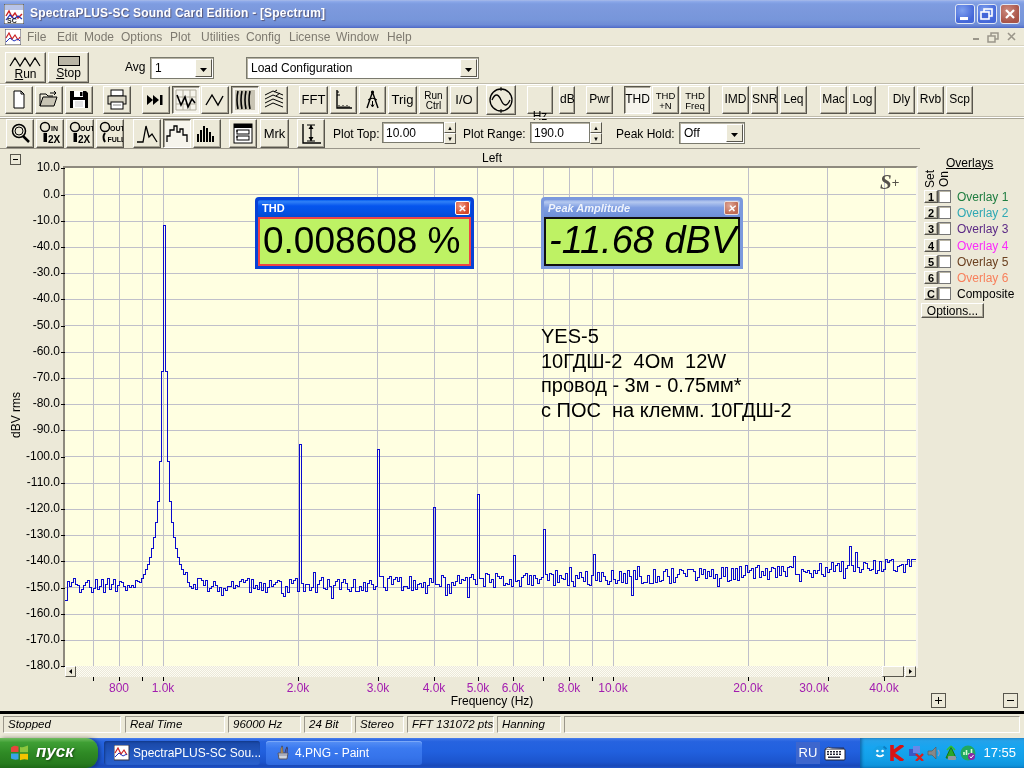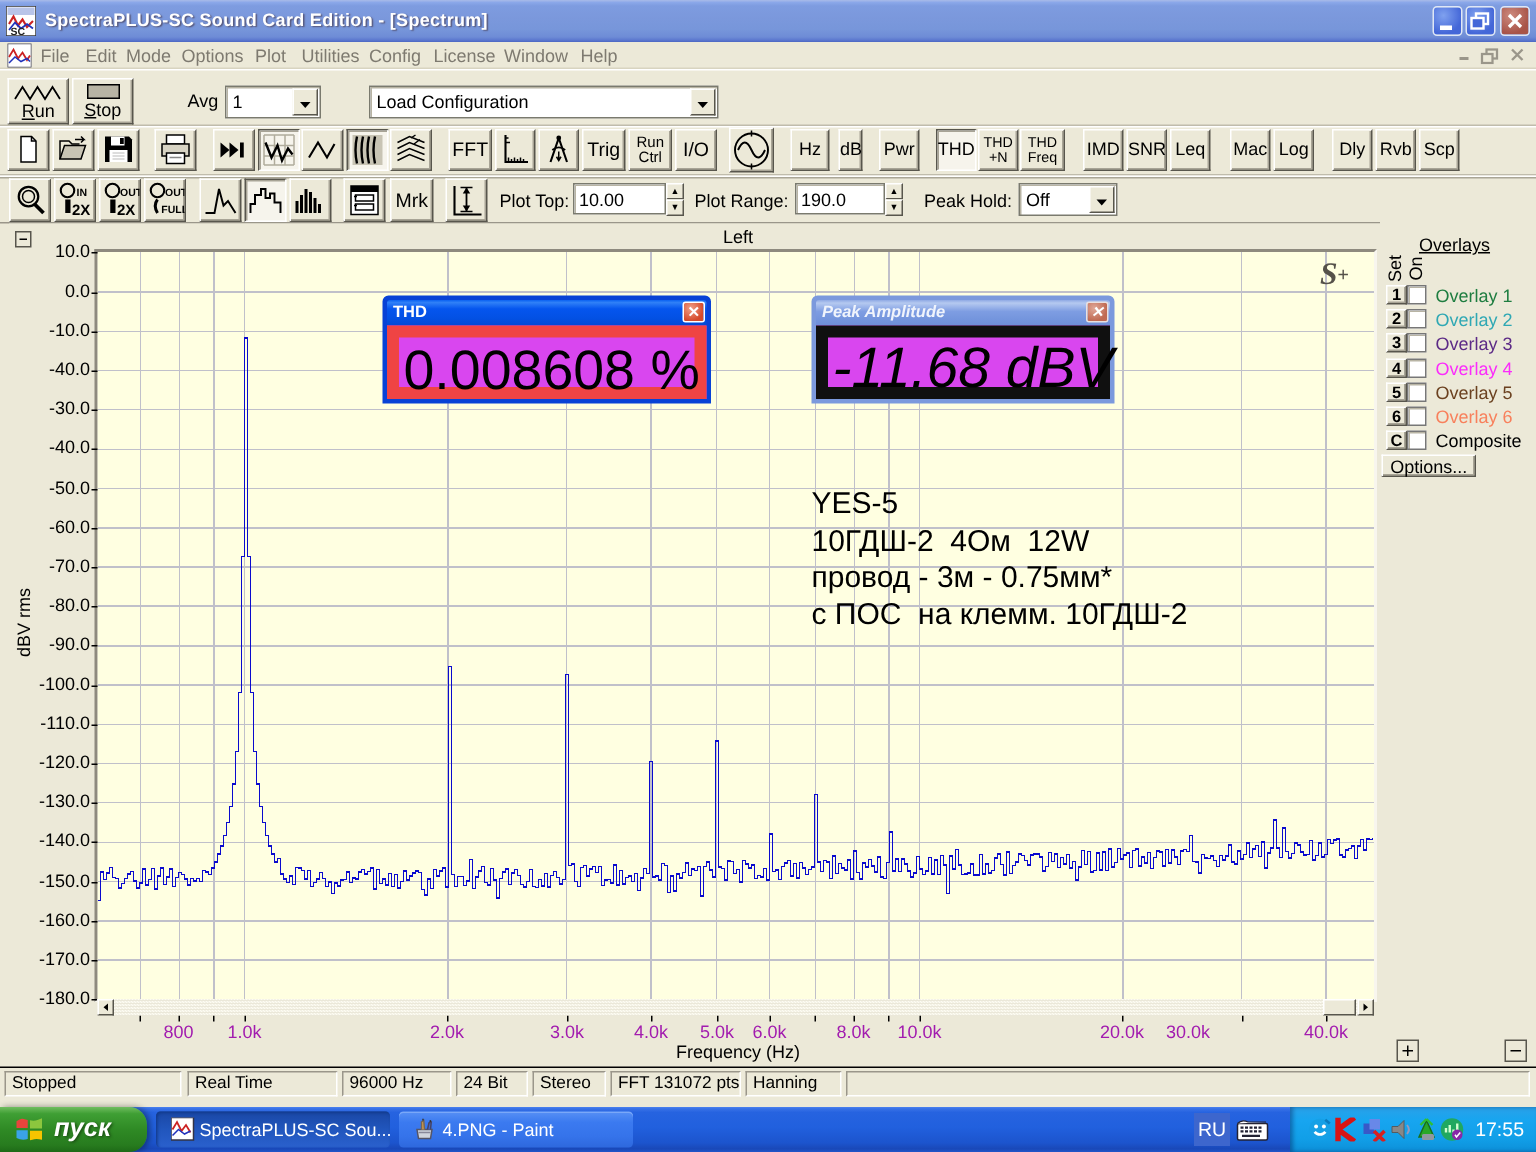--- a/index.html
+++ b/index.html
@@ -42,37 +42,37 @@
 #client { position:absolute; left:0; top:148px; width:1024px; height:563px; background:#ece9d8; border-top:1px solid #9a968a; }
 #plotsvg { position:absolute; left:65px; top:168px; }
 .ylab { position:absolute; font-size:12px; color:#000; width:40px; text-align:right; }
 .xlab { position:absolute; font-size:12px; color:#a21caf; text-align:center; width:44px; }
 #plotborder { position:absolute; left:63px; top:166px; width:855px; height:502px; border:2px solid; border-color:#8e8a7e #f8f6ee #f8f6ee #8e8a7e; }
 
 
 .miniwin { position:absolute; border:3px solid #0842d6; border-radius:4px 4px 0 0; background:#0842d6; }
 .miniwin .mtitle { height:17px; position:relative; color:#fff; font-weight:bold; font-size:11px; padding:2px 0 0 4px;
   background:linear-gradient(to bottom,#0a62f2 0%,#2f80f7 10%,#0555ee 35%,#0351e4 70%,#0249d4 100%); border-radius:2px 2px 0 0; }
-.miniwin .mbody { background:#d946ef; border:8px solid #ef4444; position:relative; }
+.miniwin .mbody { background:#bef264; border:2px solid #ef4444; position:relative; }
 .miniwin .mval { position:absolute; left:3px; top:1px; font-size:37px; color:#000; white-space:nowrap; }
 .xbtn { position:absolute; top:1px; right:1px; width:15px; height:14px; border-radius:2px; border:1px solid #fff;
   background:radial-gradient(circle at 35% 30%,#f0a088,#d6492a 70%); color:#fff; font-size:10px; font-weight:bold; text-align:center; line-height:13px; }
 .miniwin.inactive { border-color:#7b99dd; background:#7b99dd;font-style:italic; }
 .miniwin.inactive .mtitle { background:linear-gradient(to bottom,#8fa9e4 0%,#b5c9f0 12%,#7e9de2 45%,#7495dd 75%,#6e8ed8 100%); color:#f0f4fc; }
 .miniwin.inactive .mbody { border-color:#101010; }
 .miniwin.inactive .xbtn { background:radial-gradient(circle at 35% 30%,#e0a898,#c06a52 70%); border-color:#e8e0e0; }
 
 
 #ovl { position:absolute; left:920px; top:148px; width:104px; height:540px; background:#ece9d8; }
 .ovbtn { position:absolute; left:4px; width:14px; height:13px; background:#ece9d8; border:1px solid; border-color:#fff #58564d #58564d #fff; box-shadow:inset -1px -1px 0 #a8a496; font-size:11px; font-weight:bold; text-align:center; line-height:12px; color:#000; }
 .ovchk { position:absolute; left:18px; width:13px; height:13px; background:#fff; border:1px solid #777; box-shadow:inset 1px 1px 0 #b8b4a4; }
 .ovlab { position:absolute; left:37px; font-size:12px; white-space:nowrap; }
 
 
-#status { position:absolute; left:0; top:711px; width:1024px; height:20px; background:#ece9d8; border-top:1px solid #000000; }
+#status { position:absolute; left:0; top:711px; width:1024px; height:20px; background:#ece9d8; border-top:3px solid #000000;font-style:italic; }
 .scell { position:absolute; top:2px; height:17px; border:1px solid; border-color:#9a968a #fff #fff #9a968a; font-size:11.5px; color:#000; padding:1px 0 0 4px; white-space:nowrap; overflow:hidden; }
 
 
 #taskbar { position:absolute; left:0; top:738px; width:1024px; height:30px;
   background:linear-gradient(to bottom,#4b82f0 0%,#3871e6 4%,#2663e0 12%,#2160de 45%,#1c54cd 80%,#1948b8 93%,#2155c9 100%); }
 #startbtn { position:absolute; left:0; top:0; width:98px; height:30px; border-radius:0 12px 12px 0;
   background:linear-gradient(to bottom,#71bd61 0%,#3f9f34 15%,#2f8a25 50%,#277b1e 85%,#1e6a17 100%);
   box-shadow:2px 0 4px rgba(0,0,0,0.4); color:#fff; font-size:16px; font-weight:bold; font-style:italic; }
 .taskbtn { position:absolute; top:3px; height:24px; border-radius:3px; color:#fff; font-size:12px; white-space:nowrap; overflow:hidden; }
 .taskbtn.active { background:linear-gradient(to bottom,#1a47a5 0%,#2156bd 50%,#2a60cd 100%); box-shadow:inset 1px 1px 2px #123a8a; }
@@ -220,21 +220,21 @@
     </div>
   <div class="btn smbtn" style="left:450px;width:28px">
       <div class="tbt" style="margin-top:5px;font-size:13px">I/O</div>
     </div>
   <div class="btn" style="left:486px;top:0;width:30px;height:30px"><svg width="28" height="28">
         <circle cx="14" cy="14" r="11" fill="none" stroke="#000" stroke-width="1.3"></circle>
         <path d="M5 14 Q9.5 4 14 14 T23 14" fill="none" stroke="#000" stroke-width="1.3"></path>
         <path d="M14 1 V5 M14 23 V27" stroke="#000"></path>
       </svg></div>
   <div class="btn smbtn" style="left:527px;width:26px">
-      <div class="tbt" style="margin-top:5px">Hz</div>
+      <div class="tbt" style="margin-top:22px">Hz</div>
     </div>
   <div class="btn smbtn" style="left:559px;width:16px">
       <div class="tbt" style="margin-top:5px">dB</div>
     </div>
   <div class="btn smbtn" style="left:586px;width:27px">
       <div class="tbt" style="margin-top:5px">Pwr</div>
     </div>
   <div class="btn smbtn pressed" style="left:624px;width:27px">
       <div class="tbt" style="margin-top:5px">THD</div>
     </div>
@@ -449,21 +449,21 @@
 <div class="xlab" style="left:97px;top:681px">800</div>
 <div class="xlab" style="left:141px;top:681px">1.0k</div>
 <div class="xlab" style="left:276px;top:681px">2.0k</div>
 <div class="xlab" style="left:356px;top:681px">3.0k</div>
 <div class="xlab" style="left:412px;top:681px">4.0k</div>
 <div class="xlab" style="left:456px;top:681px">5.0k</div>
 <div class="xlab" style="left:491px;top:681px">6.0k</div>
 <div class="xlab" style="left:547px;top:681px">8.0k</div>
 <div class="xlab" style="left:591px;top:681px">10.0k</div>
 <div class="xlab" style="left:726px;top:681px">20.0k</div>
-<div class="xlab" style="left:770px;top:681px">30.0k</div>
+<div class="xlab" style="left:792px;top:681px">30.0k</div>
 <div class="xlab" style="left:862px;top:681px">40.0k</div>
 
 <div class="abs" style="left:-14px;top:408px;width:60px;text-align:center;font-size:12px;color:#000;transform:rotate(-90deg)">dBV rms</div>
 
 <div class="abs" style="left:880px;top:170px;width:30px;height:22px;color:#55514a"><span style="font-family:'Liberation Serif',serif;font-style:italic;font-weight:bold;font-size:21px">S</span><span style="font-size:13px;position:relative;top:-2px">+</span></div>
 
 <div class="abs" style="left:430px;top:694px;width:124px;text-align:center;font-size:12px;color:#000">Frequency (Hz)</div>
 
 <div class="abs" style="left:65px;top:666px;width:851px;height:11px;background:repeating-conic-gradient(from 0deg, #fdfcf3 0% 25%, #ebe8d9 25% 50%); background-size:2px 2px">
   <div class="abs" style="left:0;top:0;width:11px;height:11px;background:#ece9d8;border:1px solid;border-color:#fff #58564d #58564d #fff">

